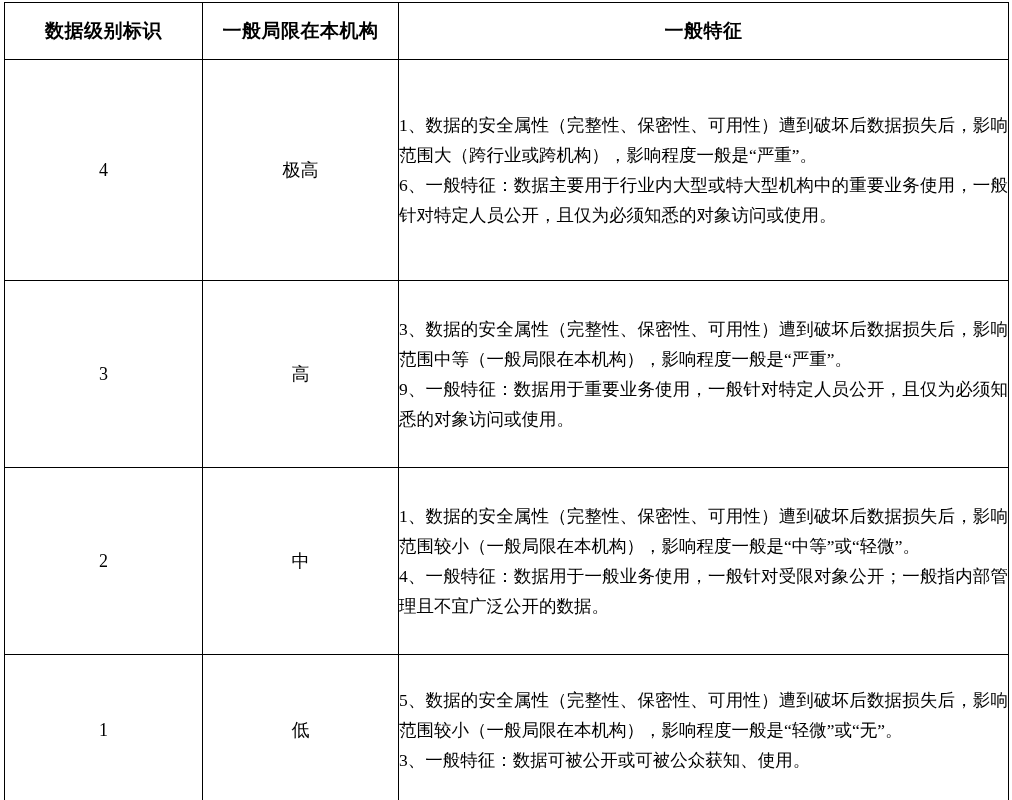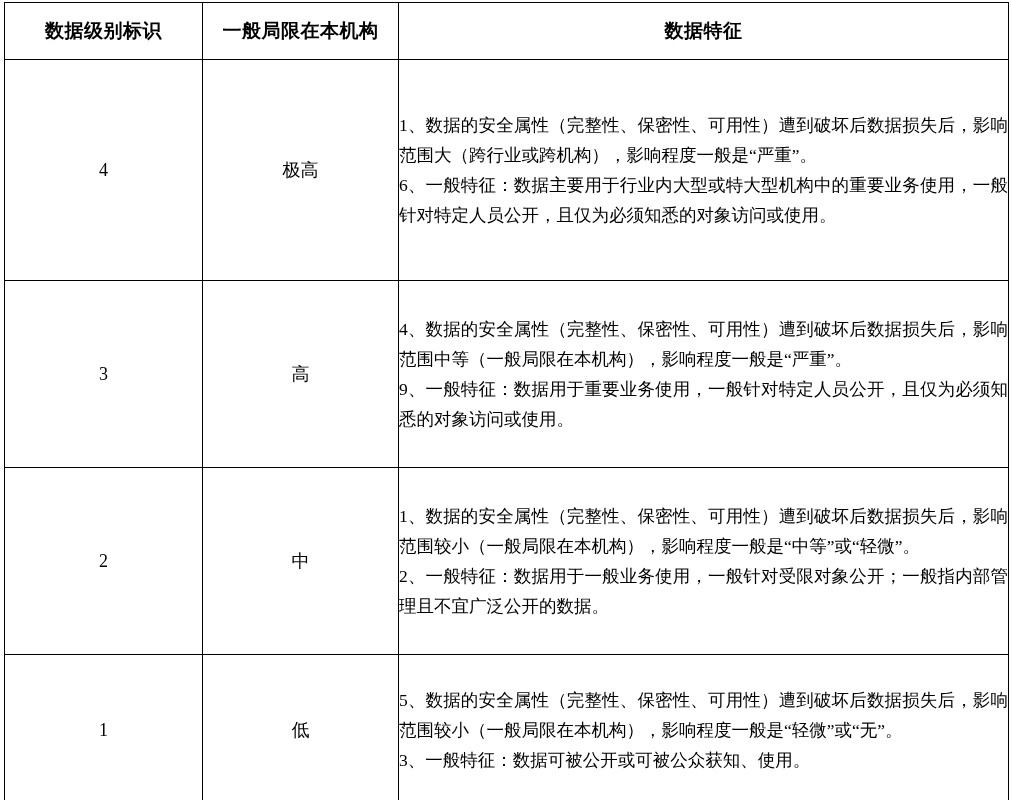--- a/index.html
+++ b/index.html
@@ -75,46 +75,46 @@
   <table class="data-table">
     <colgroup>
       <col class="c1">
       <col class="c2">
       <col class="c3">
     </colgroup>
     <thead>
       <tr>
         <th>数据级别标识</th>
         <th>一般局限在本机构</th>
-        <th>数据特征</th>
+        <th>一般特征</th>
       </tr>
     </thead>
     <tbody>
       <tr class="row-4">
         <td class="level-cell">4</td>
         <td class="importance-cell">极高</td>
         <td class="feature-cell">
           <p>1、数据的安全属性（完整性、保密性、可用性）遭到破坏后数据损失后，影响范围大（跨行业或跨机构），影响程度一般是“严重”。</p>
           <p>6、一般特征：数据主要用于行业内大型或特大型机构中的重要业务使用，一般针对特定人员公开，且仅为必须知悉的对象访问或使用。</p>
         </td>
       </tr>
       <tr class="row-3">
         <td class="level-cell">3</td>
         <td class="importance-cell">高</td>
         <td class="feature-cell">
-          <p>4、数据的安全属性（完整性、保密性、可用性）遭到破坏后数据损失后，影响范围中等（一般局限在本机构），影响程度一般是“严重”。</p>
+          <p>3、数据的安全属性（完整性、保密性、可用性）遭到破坏后数据损失后，影响范围中等（一般局限在本机构），影响程度一般是“严重”。</p>
           <p>9、一般特征：数据用于重要业务使用，一般针对特定人员公开，且仅为必须知悉的对象访问或使用。</p>
         </td>
       </tr>
       <tr class="row-2">
         <td class="level-cell">2</td>
         <td class="importance-cell">中</td>
         <td class="feature-cell">
           <p>1、数据的安全属性（完整性、保密性、可用性）遭到破坏后数据损失后，影响范围较小（一般局限在本机构），影响程度一般是“中等”或“轻微”。</p>
-          <p>2、一般特征：数据用于一般业务使用，一般针对受限对象公开；一般指内部管理且不宜广泛公开的数据。</p>
+          <p>4、一般特征：数据用于一般业务使用，一般针对受限对象公开；一般指内部管理且不宜广泛公开的数据。</p>
         </td>
       </tr>
       <tr class="row-1">
         <td class="level-cell">1</td>
         <td class="importance-cell">低</td>
         <td class="feature-cell">
           <p>5、数据的安全属性（完整性、保密性、可用性）遭到破坏后数据损失后，影响范围较小（一般局限在本机构），影响程度一般是“轻微”或“无”。</p>
           <p>3、一般特征：数据可被公开或可被公众获知、使用。</p>
         </td>
       </tr>

